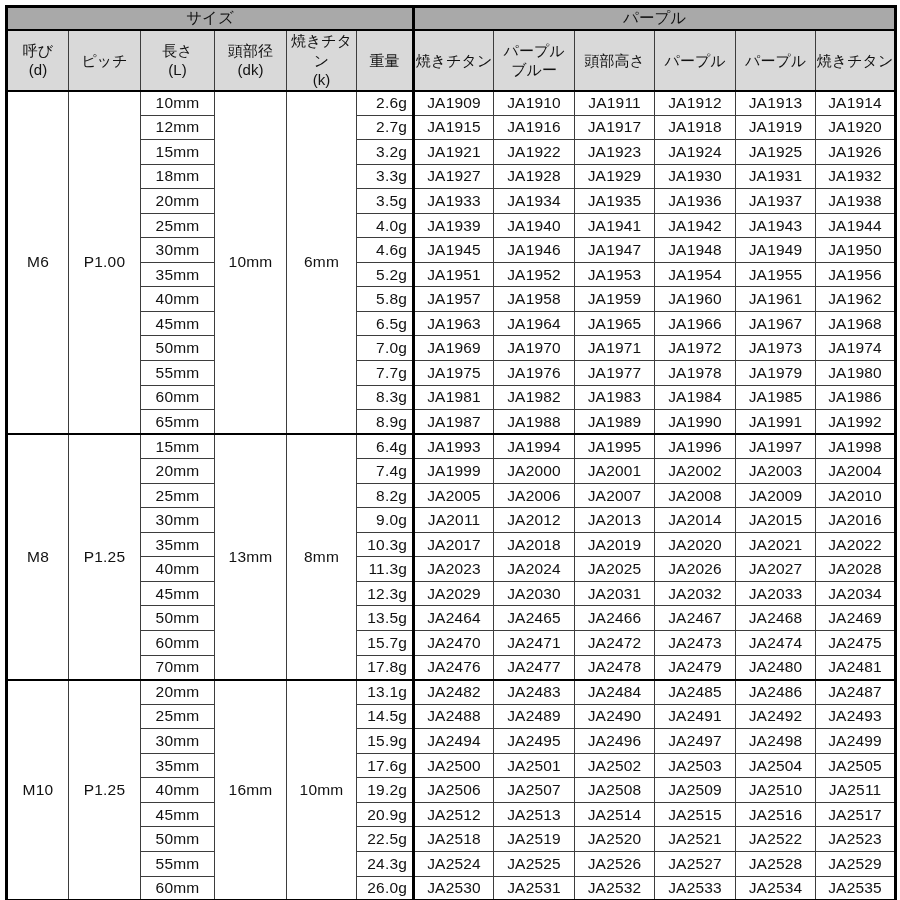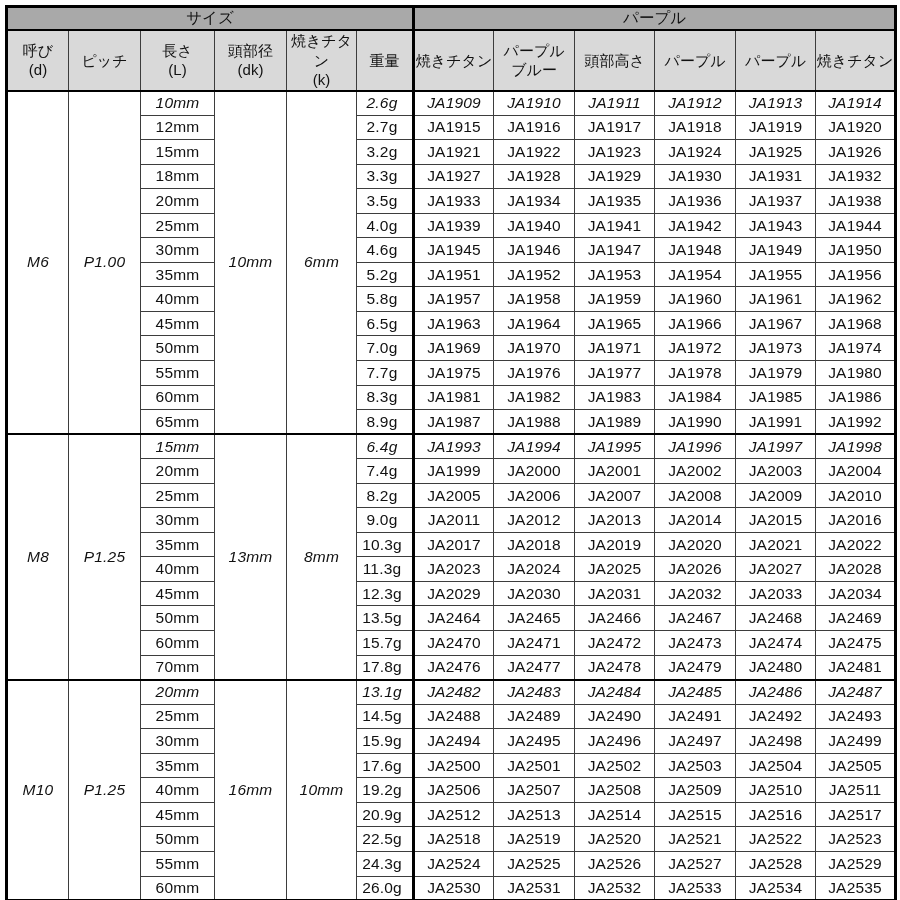--- a/index.html
+++ b/index.html
@@ -39,23 +39,23 @@
     line-height: 1.3;
     white-space: pre-line;
     border-bottom: 2px solid var(--border, #000000);
   }
   tbody td {
     background: var(--cell-bg, #ffffff);
     height: 24.55px;
     font-size: 15.5px;
     letter-spacing: 0.2px;
   }
-  tbody td.c-wt { padding-right: 5px; margin-top: 27px; }
+  tbody td.c-wt { text-align: right; padding-right: 5px; margin-top: 27px; }
   .sep-left { border-left: 3px solid var(--border, #000000) !important; }
-  tr.sec-top > td { border-top: 2px solid var(--border, #000000); font-style: italic; }
+  tr.sec-top > td { border-top: 2px solid var(--border, #000000); }
 </style>
 </head>
 <body>
 
 <div class="page">
   <table class="spec">
     <colgroup>
       <col style="width:62px">
         <col style="width:72px">
         <col style="width:74px">

